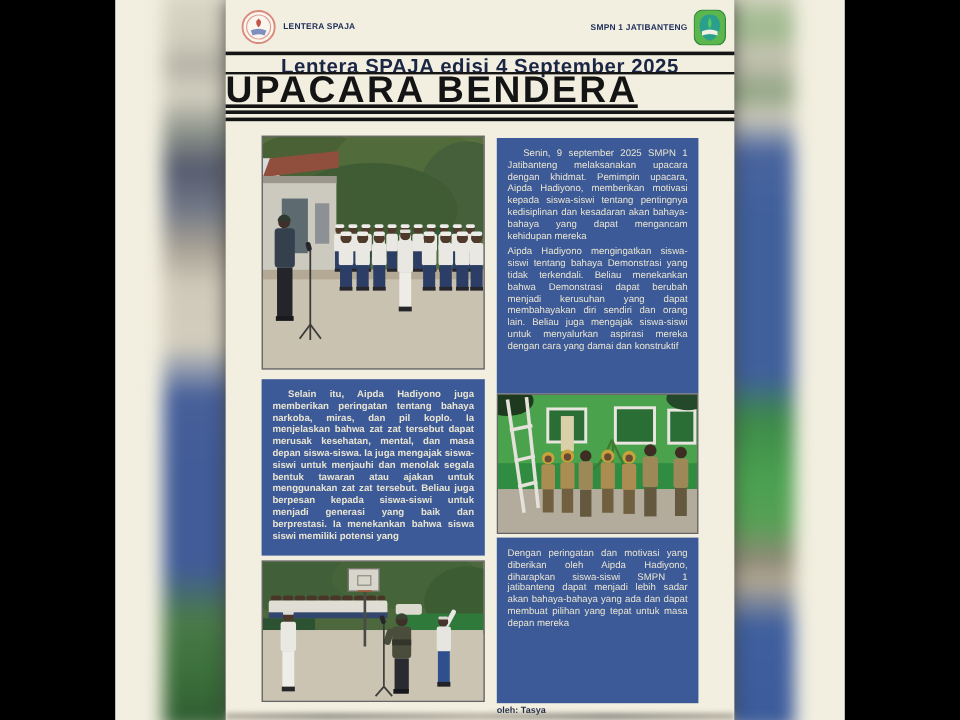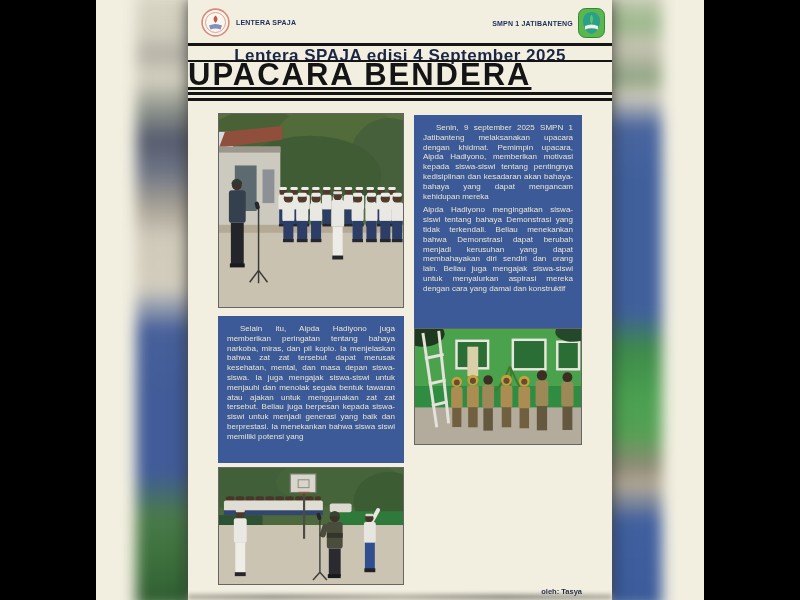--- a/index.html
+++ b/index.html
@@ -45,24 +45,24 @@
   .photo svg { display:block; width:100%; height:100%; }
   #photo1 { left:30px;  top:113px; width:186px; height:195px; }
   #photo2 { left:30px;  top:467px; width:186px; height:118px; }
   #photo3 { left:226px; top:328px; width:168px; height:117px; }
 
   .textbox { position:absolute; background:var(--box-blue,#3b5a97); color:var(--box-text,#e9e4d2);
              padding:8px 9px; font-size:8px; line-height:9.8px; text-align:justify; }
   .textbox p + p { margin-top:4px; }
   .indent { text-indent:13px; }
   #box1 { left:226px; top:115px; width:168px; height:213px; }
-  #box3 { left:30px;  top:316px; width:186px; height:147px; }
+  #box3 { left:30px;  top:316px; width:186px; height:147px;font-weight:bold; }
   #box4 { left:226px; top:448px; width:168px; height:138px; }
 
-  .credit { position:absolute; left:226px; top:587px; width:168px; text-align:right;
+  .credit { position:absolute; left:226px; top:587px; width:168px; text-align:left;
             font-size:7.5px; font-weight:bold; color:#1b2644; }
 
   .page-bottom-blur { position:absolute; left:0; right:0; top:594px; height:6px; opacity:.55;
     background:linear-gradient(90deg,#8a8376,#55544f 20%,#8d8678 50%,#4a4a48 75%,#8a8376);
     filter:blur(2px); }
 </style>
 </head>
 <body>
 
 <div class="canvas">
@@ -287,18 +287,21 @@
           <use href="#tcw" transform="translate(52,46) scale(1.2)"></use>
           <use href="#tcm" transform="translate(68,47) scale(1.2)"></use>
           <use href="#tcw" transform="translate(86,46) scale(1.2)"></use>
           <use href="#tcw" transform="translate(104,47) scale(1.2)"></use>
           <use href="#tcm" transform="translate(122,42) scale(1.3)"></use>
           <use href="#tcm" transform="translate(148,44) scale(1.25)"></use>
         </g>
       </svg>
     </figure>
 
+    <div class="textbox" id="box4">
+      <p>Dengan peringatan dan motivasi yang diberikan oleh Aipda Hadiyono, diharapkan siswa-siswi SMPN 1 jatibanteng dapat menjadi lebih sadar akan bahaya-bahaya yang ada dan dapat membuat pilihan yang tepat untuk masa depan mereka</p>
+    </div>
 
     <div class="credit">oleh: Tasya</div>
 
     <div class="page-bottom-blur"></div>
   </div>
 </div>
 
 </body></html>

